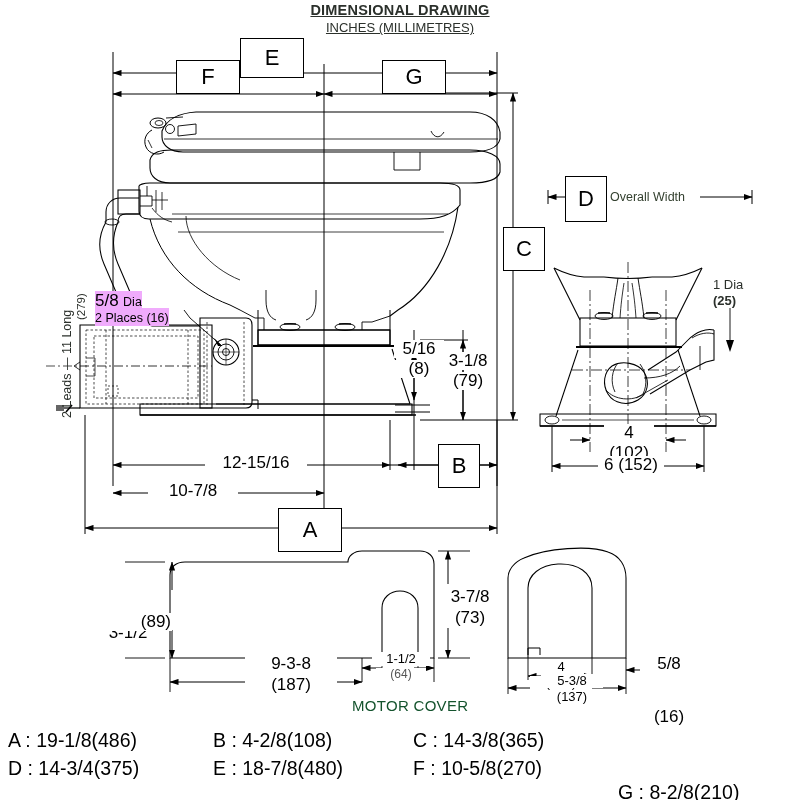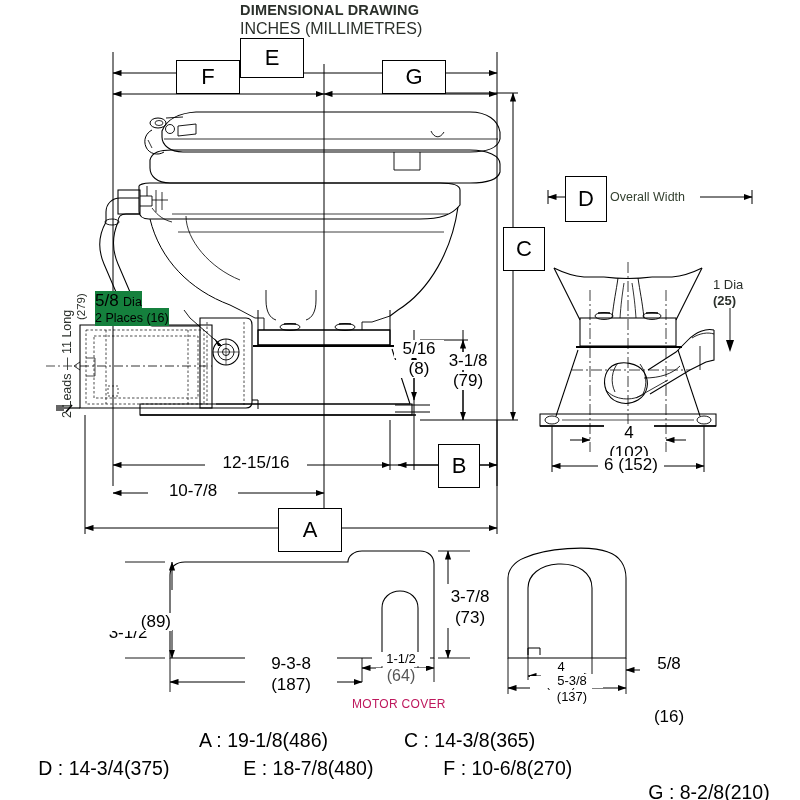--- a/index.html
+++ b/index.html
@@ -6,47 +6,47 @@
   body{
     width:800px;height:800px;
     font-family:"Liberation Sans", sans-serif;
     color:#000;
     position:relative;
     overflow:hidden;
   }
   #stage{position:absolute;left:0;top:0;width:800px;height:800px;}
   svg#dwg{position:absolute;left:0;top:0;width:800px;height:800px;}
 
-  .ttl{position:absolute;font-weight:bold;}
+  .ttl{position:absolute;text-align:center;font-weight:bold;text-decoration:underline;}
   .title1{font-size:14.5px;letter-spacing:.2px;color:#2b302b;}
-  .title2{font-size:16px;font-weight:normal;color:#2b302b;}
+  .title2{font-size:13px;font-weight:normal;color:#2b302b;}
 
   .lbl{position:absolute;border:1.6px solid #000;background:#fff;
        display:flex;align-items:center;justify-content:center;
        font-size:22px;font-weight:normal;color:#000;}
 
   .dim{position:absolute;background:#fff;font-size:17px;color:#000;
        text-align:center;line-height:1.04;white-space:nowrap;padding:0 1px;}
   .dim.sm{font-size:13px;}
-  .dim.xs{font-size:16px;color:#555;}
-
-  .note{position:absolute;background:#15803d;white-space:nowrap;color:#000;text-align:center;}
+  .dim.xs{font-size:12px;color:#555;}
+
+  .note{position:absolute;background:#f0abfc;white-space:nowrap;color:#000;text-align:center;}
   .note .big{font-size:17px;}
   .note .small{font-size:12.5px;}
 
   .vtext{position:absolute;white-space:nowrap;font-size:12.5px;color:#2b302b;
          transform-origin:0 0;transform:rotate(-90deg);}
 
   .gtext{position:absolute;white-space:nowrap;color:#33402f;}
 
-  .mcover{position:absolute;font-size:12px;color:#be185d;letter-spacing:.3px;}
+  .mcover{position:absolute;font-size:15px;color:#14532d;letter-spacing:.3px;}
 
   .legend{position:absolute;left:8px;top:727px;width:792px;
           font-size:19.5px;line-height:1.42;color:#000;}
-  .legend .row{display:flex;justify-content:center;}
+  .legend .row{display:flex;}
   .legend .cell{white-space:nowrap;}
   .legend .c1{width:205px;}
   .legend .c2{width:200px;}
   .legend .c3{width:205px;}
   .legend .c4{width:auto;margin-top:24px;}
 </style>
 </head>
 <body>
 
 <div id="stage">
@@ -369,33 +369,36 @@
   <div class="dim" style="left:644px;top:655px;width:48px;">5/8</div>
   <div class="dim" style="left:644px;top:676px;width:48px;margin-top:32px;">(16)</div>
 
   <div class="mcover" style="left:352px;top:697px;">MOTOR COVER</div>
 
   <div class="legend">
     <div class="row">
       <div class="cell c1">
         <span>A : </span><span>19-1/8(486)</span>
       </div>
+      <div class="cell c2">
+        <span>B : </span><span>4-2/8(108)</span>
+      </div>
       <div class="cell c3">
         <span>C : </span><span>14-3/8(365)</span>
       </div>
     </div>
     <div class="row">
       <div class="cell c1">
         <span>D : </span><span>14-3/4(375)</span>
       </div>
       <div class="cell c2">
         <span>E : </span><span>18-7/8(480)</span>
       </div>
       <div class="cell c3">
-        <span>F : </span><span>10-6/8(270)</span>
+        <span>F : </span><span>10-5/8(270)</span>
       </div>
       <div class="cell c4">
         <span>G : </span><span>8-2/8(210)</span>
       </div>
     </div>
   </div>
 
 </div>
 
 </body></html>

